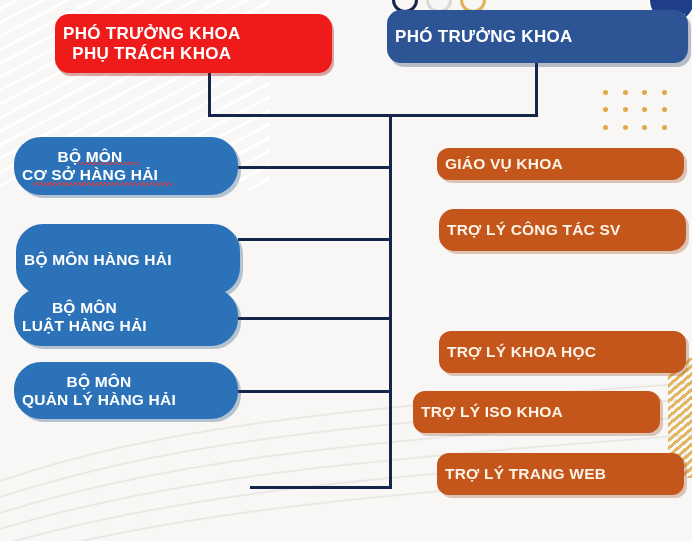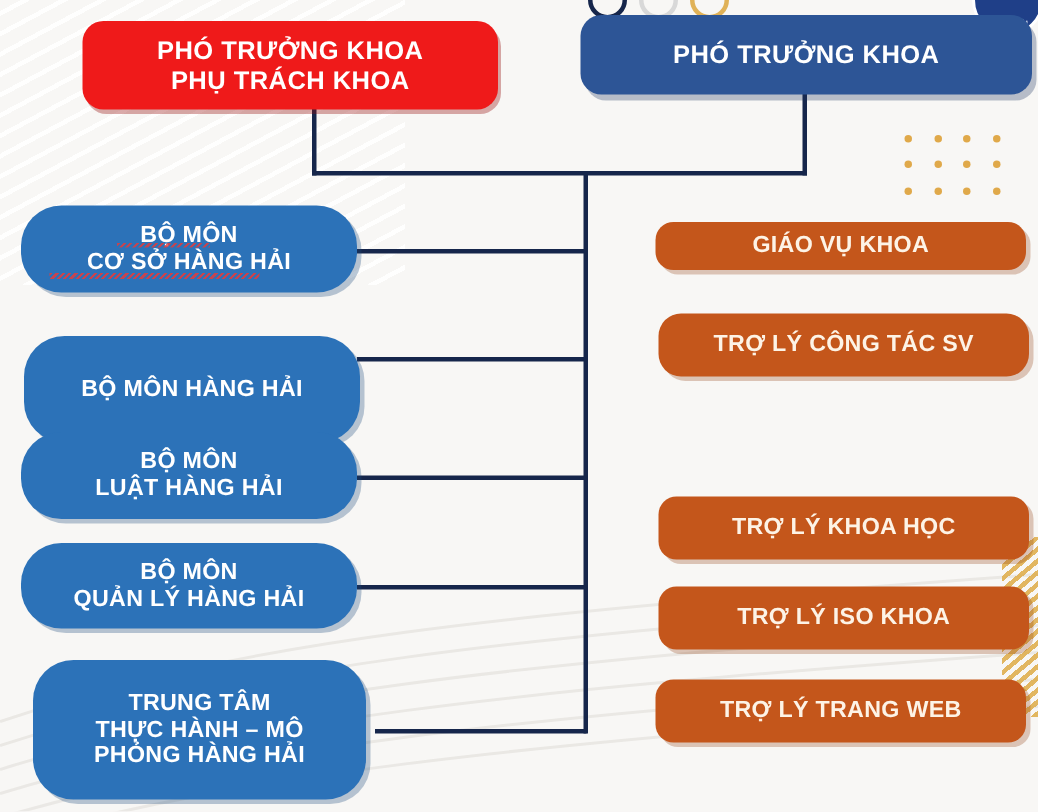--- a/index.html
+++ b/index.html
@@ -73,21 +73,21 @@
   }
 
   
   .conn{position:absolute;background:#16264b;pointer-events:none;}
   .conn.v{width:3px;}
   .conn.h{height:3px;}
 
   
   .node{
     position:absolute;box-sizing:border-box;
-    display:flex;align-items:center;justify-content:center;text-align:center;
+    display:flex;align-items:center;text-align:center;
     border-radius:12px;
     color:#ffffff;font-weight:bold;line-height:1.14;
     letter-spacing:.2px;
     padding:2px 8px;
   }
   .node .lbl{display:block;white-space:pre-line;}
 
   .node-red{
     background:#ef1a1a;
     border-radius:14px;
@@ -208,40 +208,35 @@
   <div class="node node-blue" style="left:14px;top:288px;width:224px;height:58px;">
     <span class="lbl">BỘ MÔN
 LUẬT HÀNG HẢI</span>
   </div>
 
   <div class="node node-blue" style="left:14px;top:362px;width:224px;height:57px;">
     <span class="lbl">BỘ MÔN
 QUẢN LÝ HÀNG HẢI</span>
   </div>
 
-  <div class="node node-blue" style="left:22px;top:440px;width:222px;height:93px;">
-    <span class="lbl">TRUNG TÂM
-THỰC HÀNH – MÔ
-PHỎNG HÀNG HẢI</span>
-  </div>
 
   <div class="node node-orange" style="left:437px;top:148px;width:247px;height:32px;">
     <span class="lbl">GIÁO VỤ KHOA</span>
   </div>
 
   <div class="node node-orange" style="left:439px;top:209px;width:247px;height:42px;border-radius:15px;">
     <span class="lbl">TRỢ LÝ CÔNG TÁC SV</span>
   </div>
 
 
   <div class="node node-orange" style="left:439px;top:331px;width:247px;height:42px;">
     <span class="lbl">TRỢ LÝ KHOA HỌC</span>
   </div>
 
-  <div class="node node-orange" style="left:439px;top:391px;width:247px;height:42px;">
+  <div class="node node-orange" style="left:413px;top:391px;width:247px;height:42px;">
     <span class="lbl">TRỢ LÝ ISO KHOA</span>
   </div>
 
   <div class="node node-orange" style="left:437px;top:453px;width:247px;height:42px;">
     <span class="lbl">TRỢ LÝ TRANG WEB</span>
   </div>
 
 </div>
 
 </body></html>

